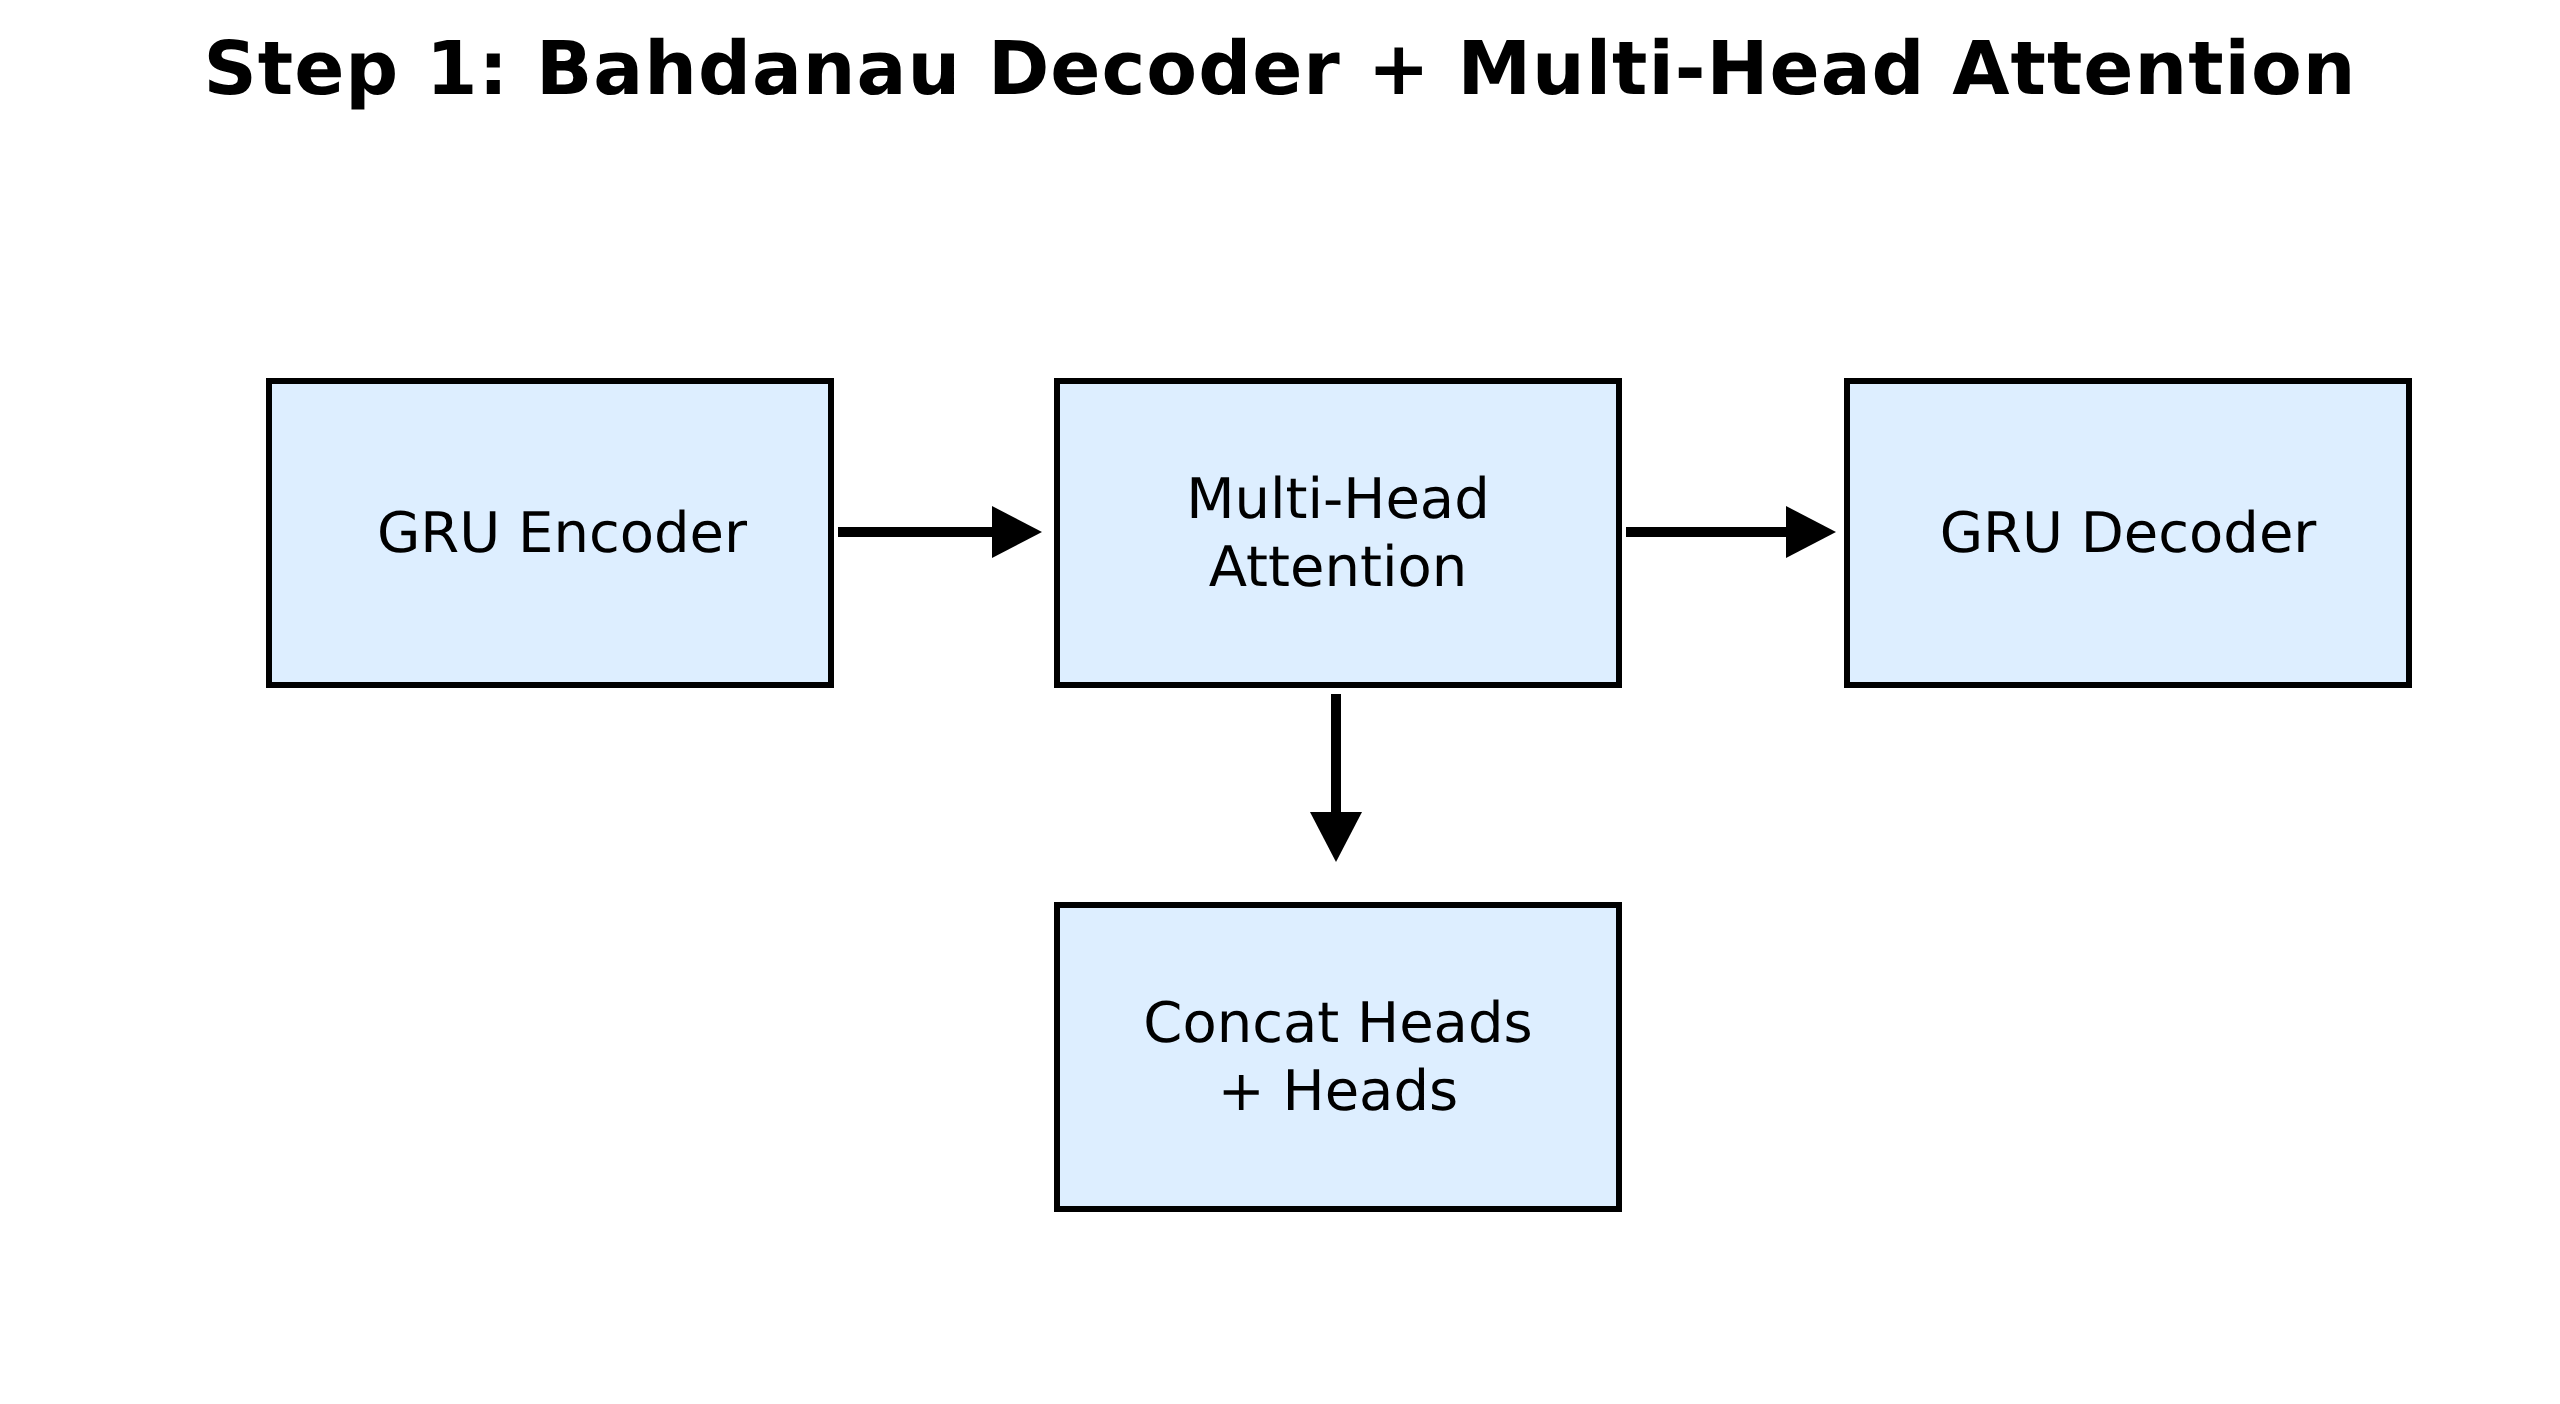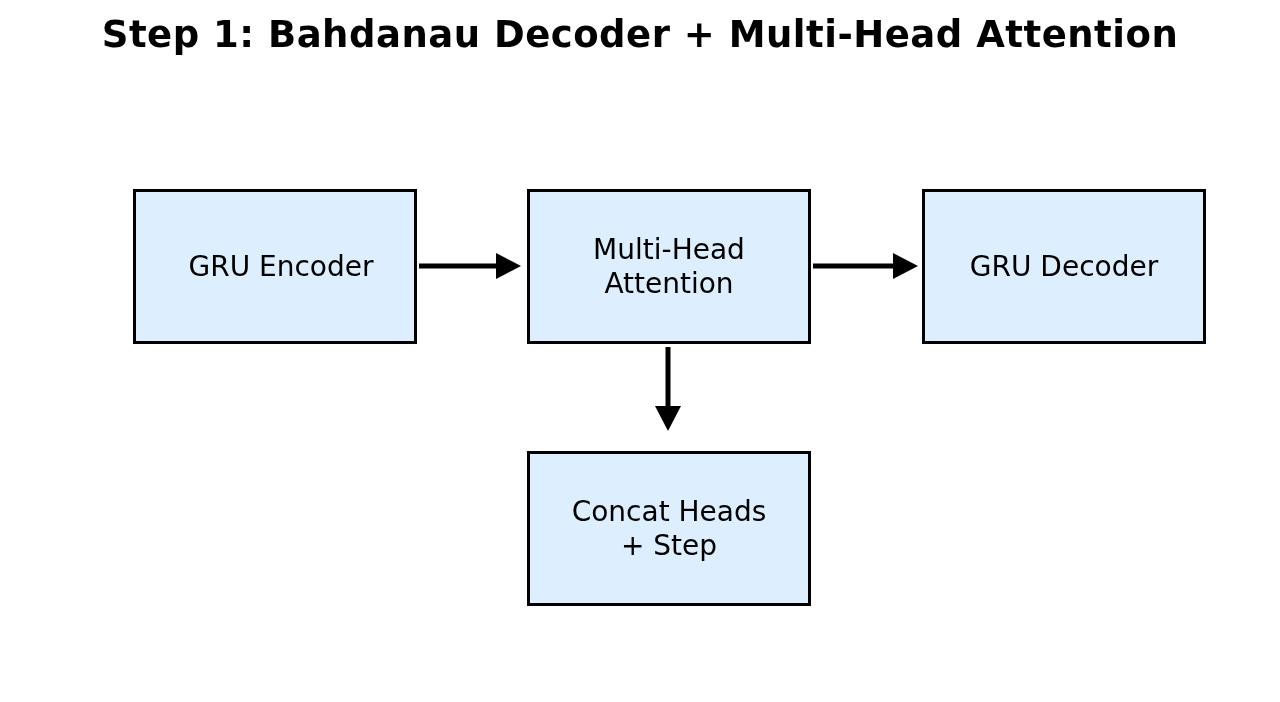--- a/index.html
+++ b/index.html
@@ -71,21 +71,21 @@
     <span class="line">Multi-Head</span>
     <span class="line">Attention</span>
   </div>
 
   <div class="node" id="node-gru-decoder">
     <span class="line">GRU Decoder</span>
   </div>
 
   <div class="node" id="node-concat-heads-dense">
     <span class="line">Concat Heads</span>
-    <span class="line">+ Step</span>
+    <span class="line">+ Heads</span>
   </div>
 
   <svg class="arrows" viewBox="0 0 1280 702">
     <g>
       <line x1="419" y1="266" x2="501" y2="266"></line>
       <polygon points="521,266 496,253 496,279"></polygon>
     </g>
     <g>
       <line x1="813" y1="266" x2="898" y2="266"></line>
       <polygon points="918,266 893,253 893,279"></polygon>

